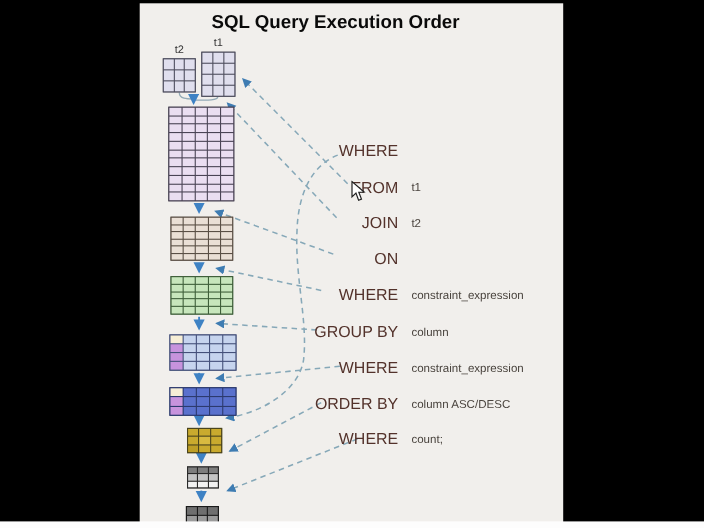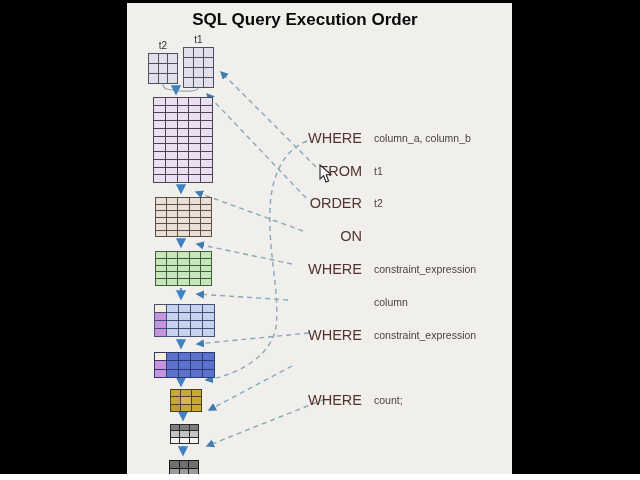--- a/index.html
+++ b/index.html
@@ -279,45 +279,47 @@
       <div style="background: rgb(155, 155, 155);"></div>
       <div style="background: rgb(155, 155, 155);"></div>
       <div style="background: rgb(155, 155, 155);"></div>
     </div>
   </div>
 
 <div class="title">SQL Query Execution Order</div>
 
 <div class="clause-row" style="top:129px">
   <span class="kw">WHERE</span>
-  <span class="args">column_a, column_b</span>
 </div>
 <div class="clause-row" style="top:162px">
   <span class="kw">FROM</span>
   <span class="args">t1</span>
 </div>
 <div class="clause-row" style="top:194px">
-  <span class="kw">ORDER</span>
+  <span class="kw">JOIN</span>
   <span class="args">t2</span>
 </div>
 <div class="clause-row" style="top:227px">
   <span class="kw">ON</span>
 </div>
 <div class="clause-row" style="top:260px">
   <span class="kw">WHERE</span>
   <span class="args">constraint_expression</span>
 </div>
 <div class="clause-row" style="top:293px">
+  <span class="kw">GROUP BY</span>
   <span class="args">column</span>
 </div>
 <div class="clause-row" style="top:326px">
   <span class="kw">WHERE</span>
   <span class="args">constraint_expression</span>
 </div>
 <div class="clause-row" style="top:359px">
+  <span class="kw">ORDER BY</span>
+  <span class="args">column ASC/DESC</span>
 </div>
 <div class="clause-row" style="top:391px">
   <span class="kw">WHERE</span>
   <span class="args">count;</span>
 </div>
 
 <svg class="cursor" width="14" height="20" viewBox="0 0 14 20">
   <path d="M1,1 L1,15 L4.6,11.6 L7,18 L9.6,17 L7.2,10.8 L12,10.6 Z" fill="#ffffff" stroke="#222" stroke-width="1.1"></path>
 </svg>
 

